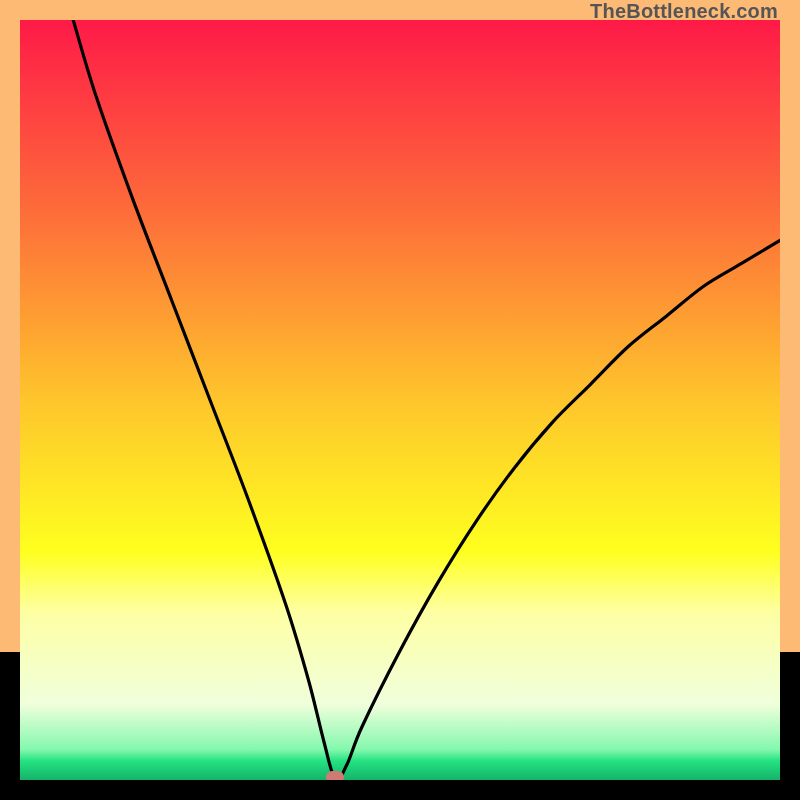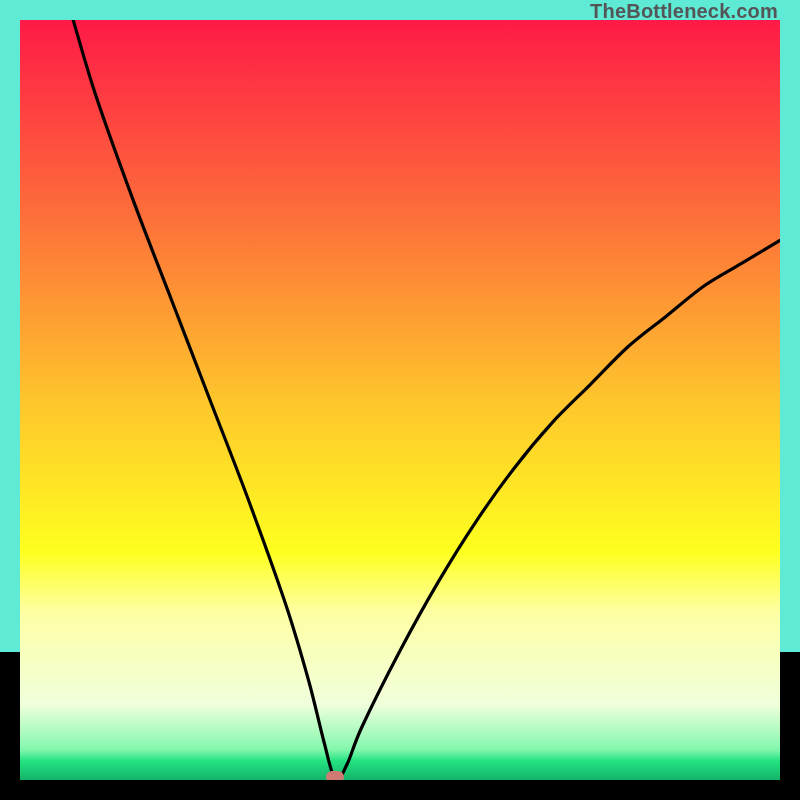--- a/index.html
+++ b/index.html
@@ -7,21 +7,21 @@
     padding: 0;
     width: 800px;
     height: 800px;
     overflow: hidden;
     font-family: Arial, Helvetica, sans-serif;
     background: #000;
   }
   .frame {
     width: 800px;
     height: 652px;
-    background: #5eead4;
+    background: #fdba74;
     position: relative;
     text-decoration: underline;
   }
   .plot-area {
     position: absolute;
     left: 20px;
     top: 20px;
     width: 760px;
     height: 760px;
     overflow: hidden;

